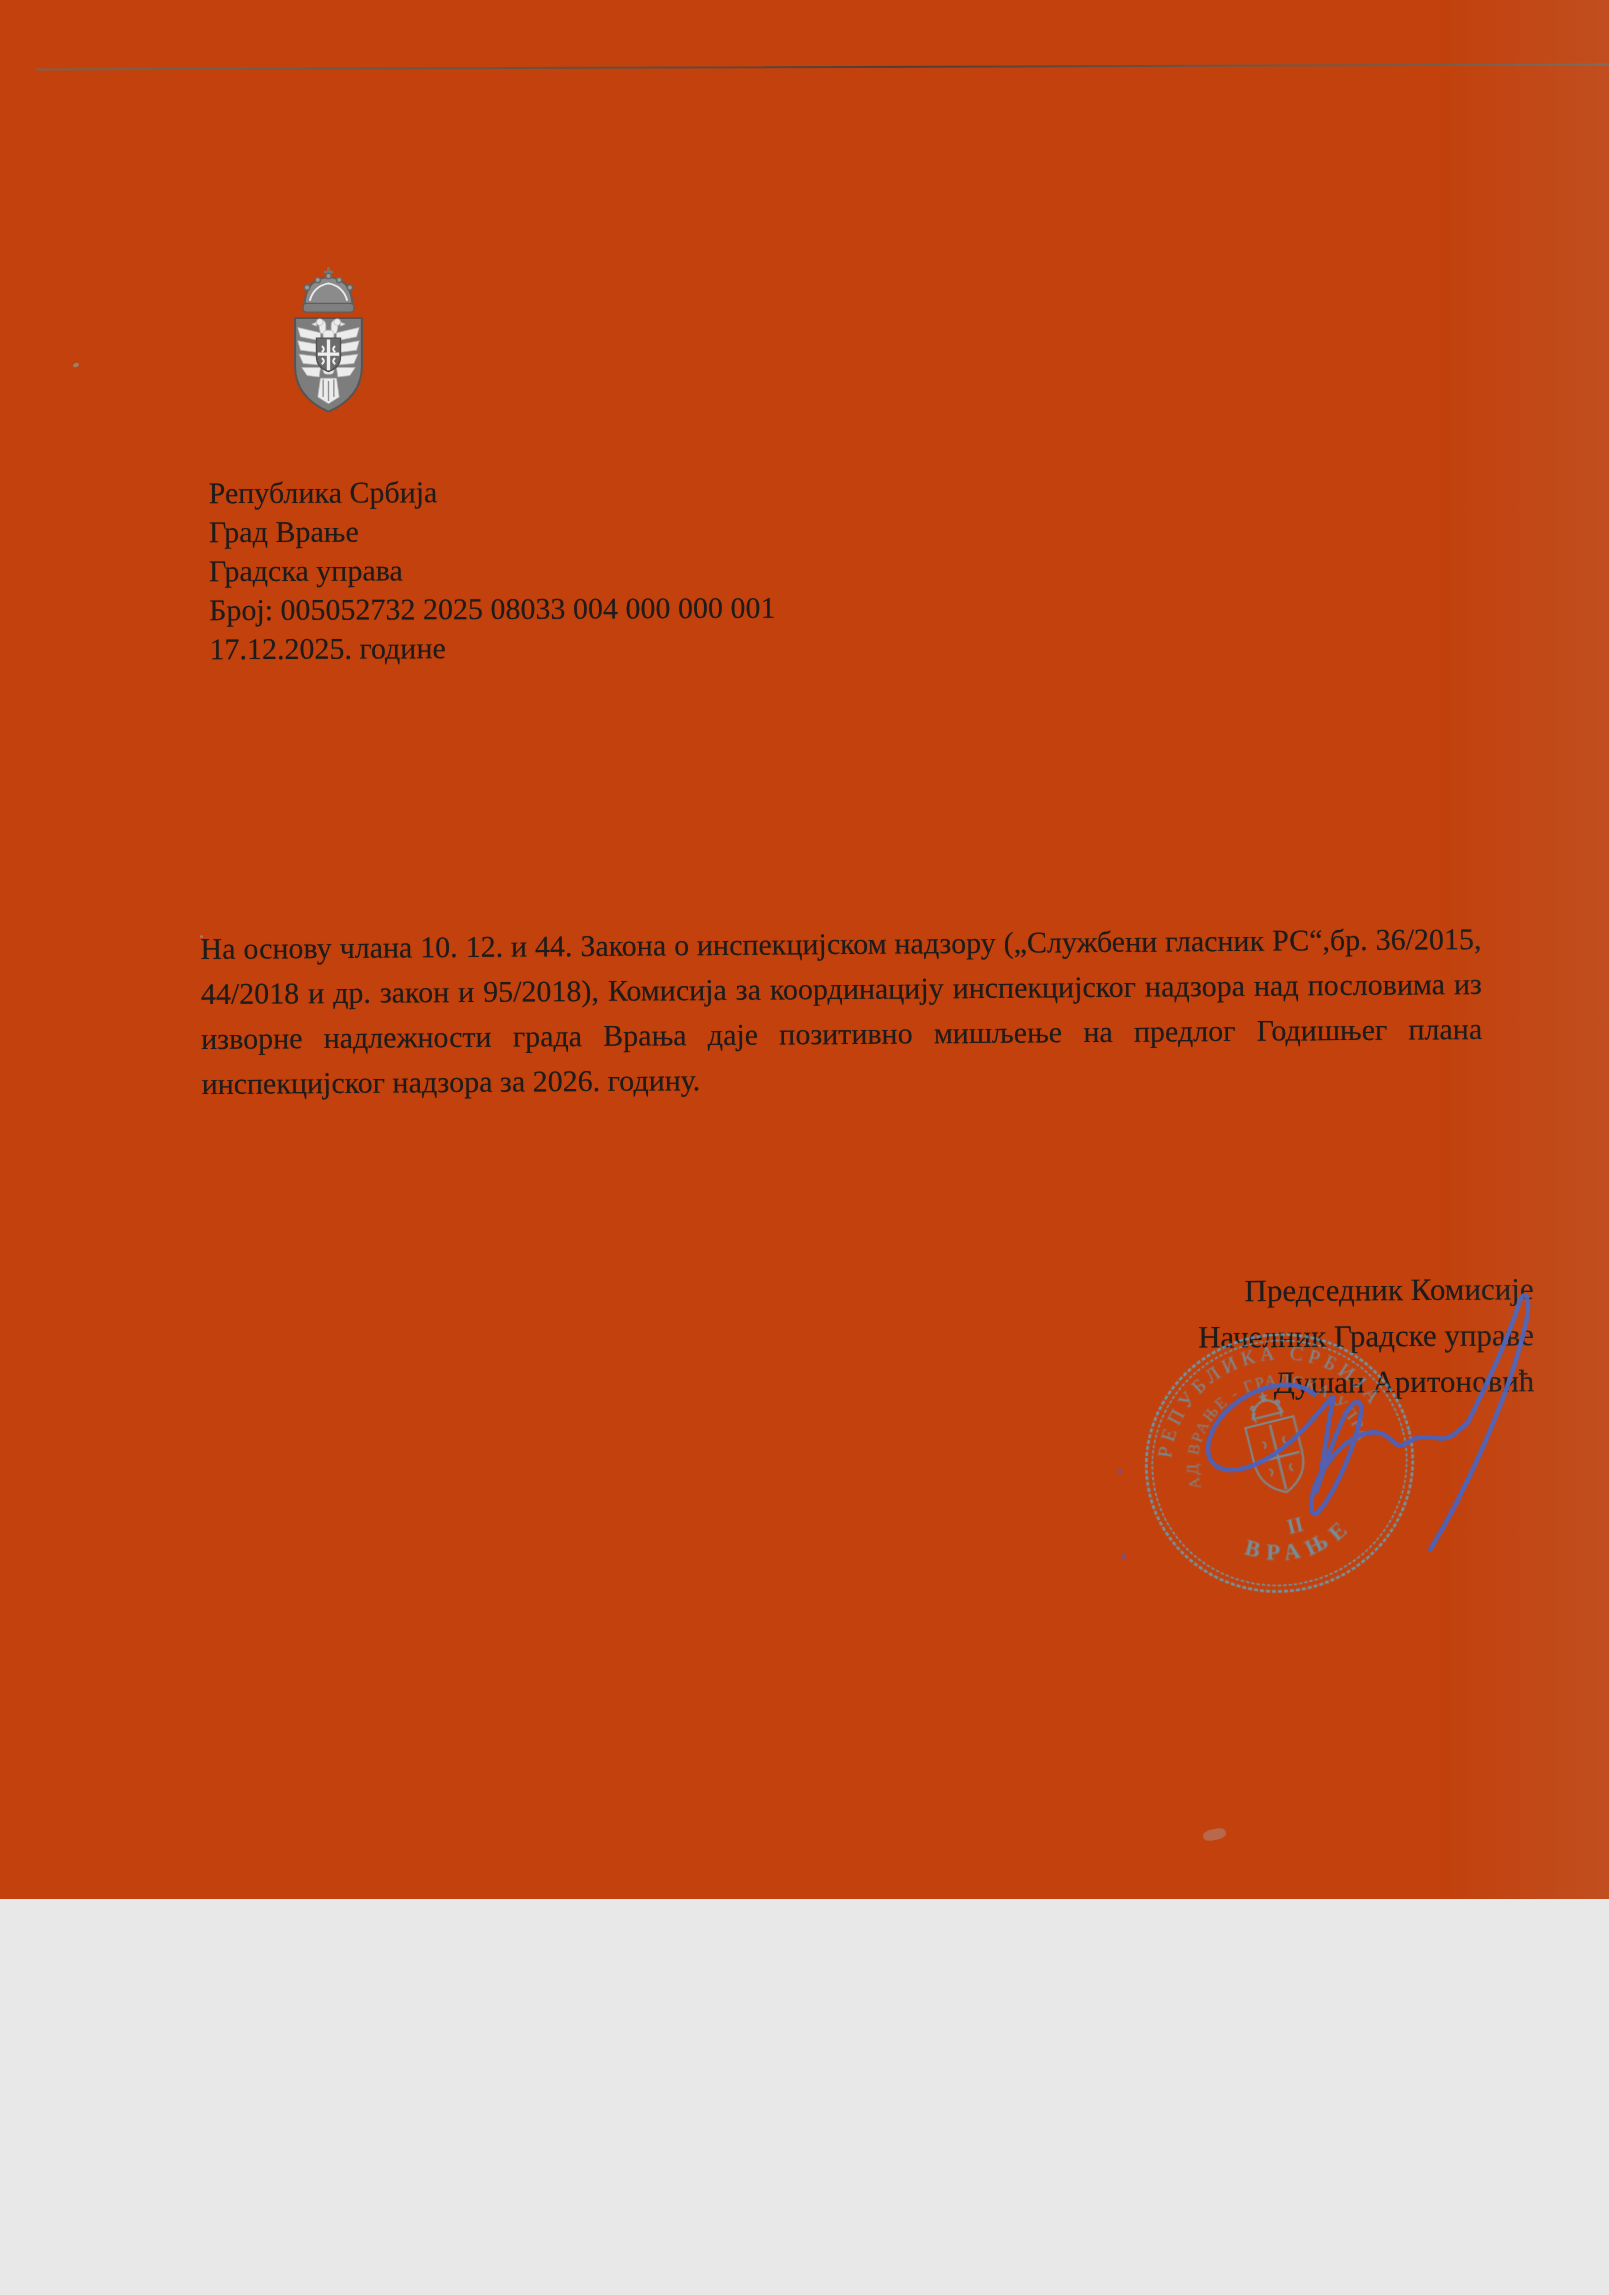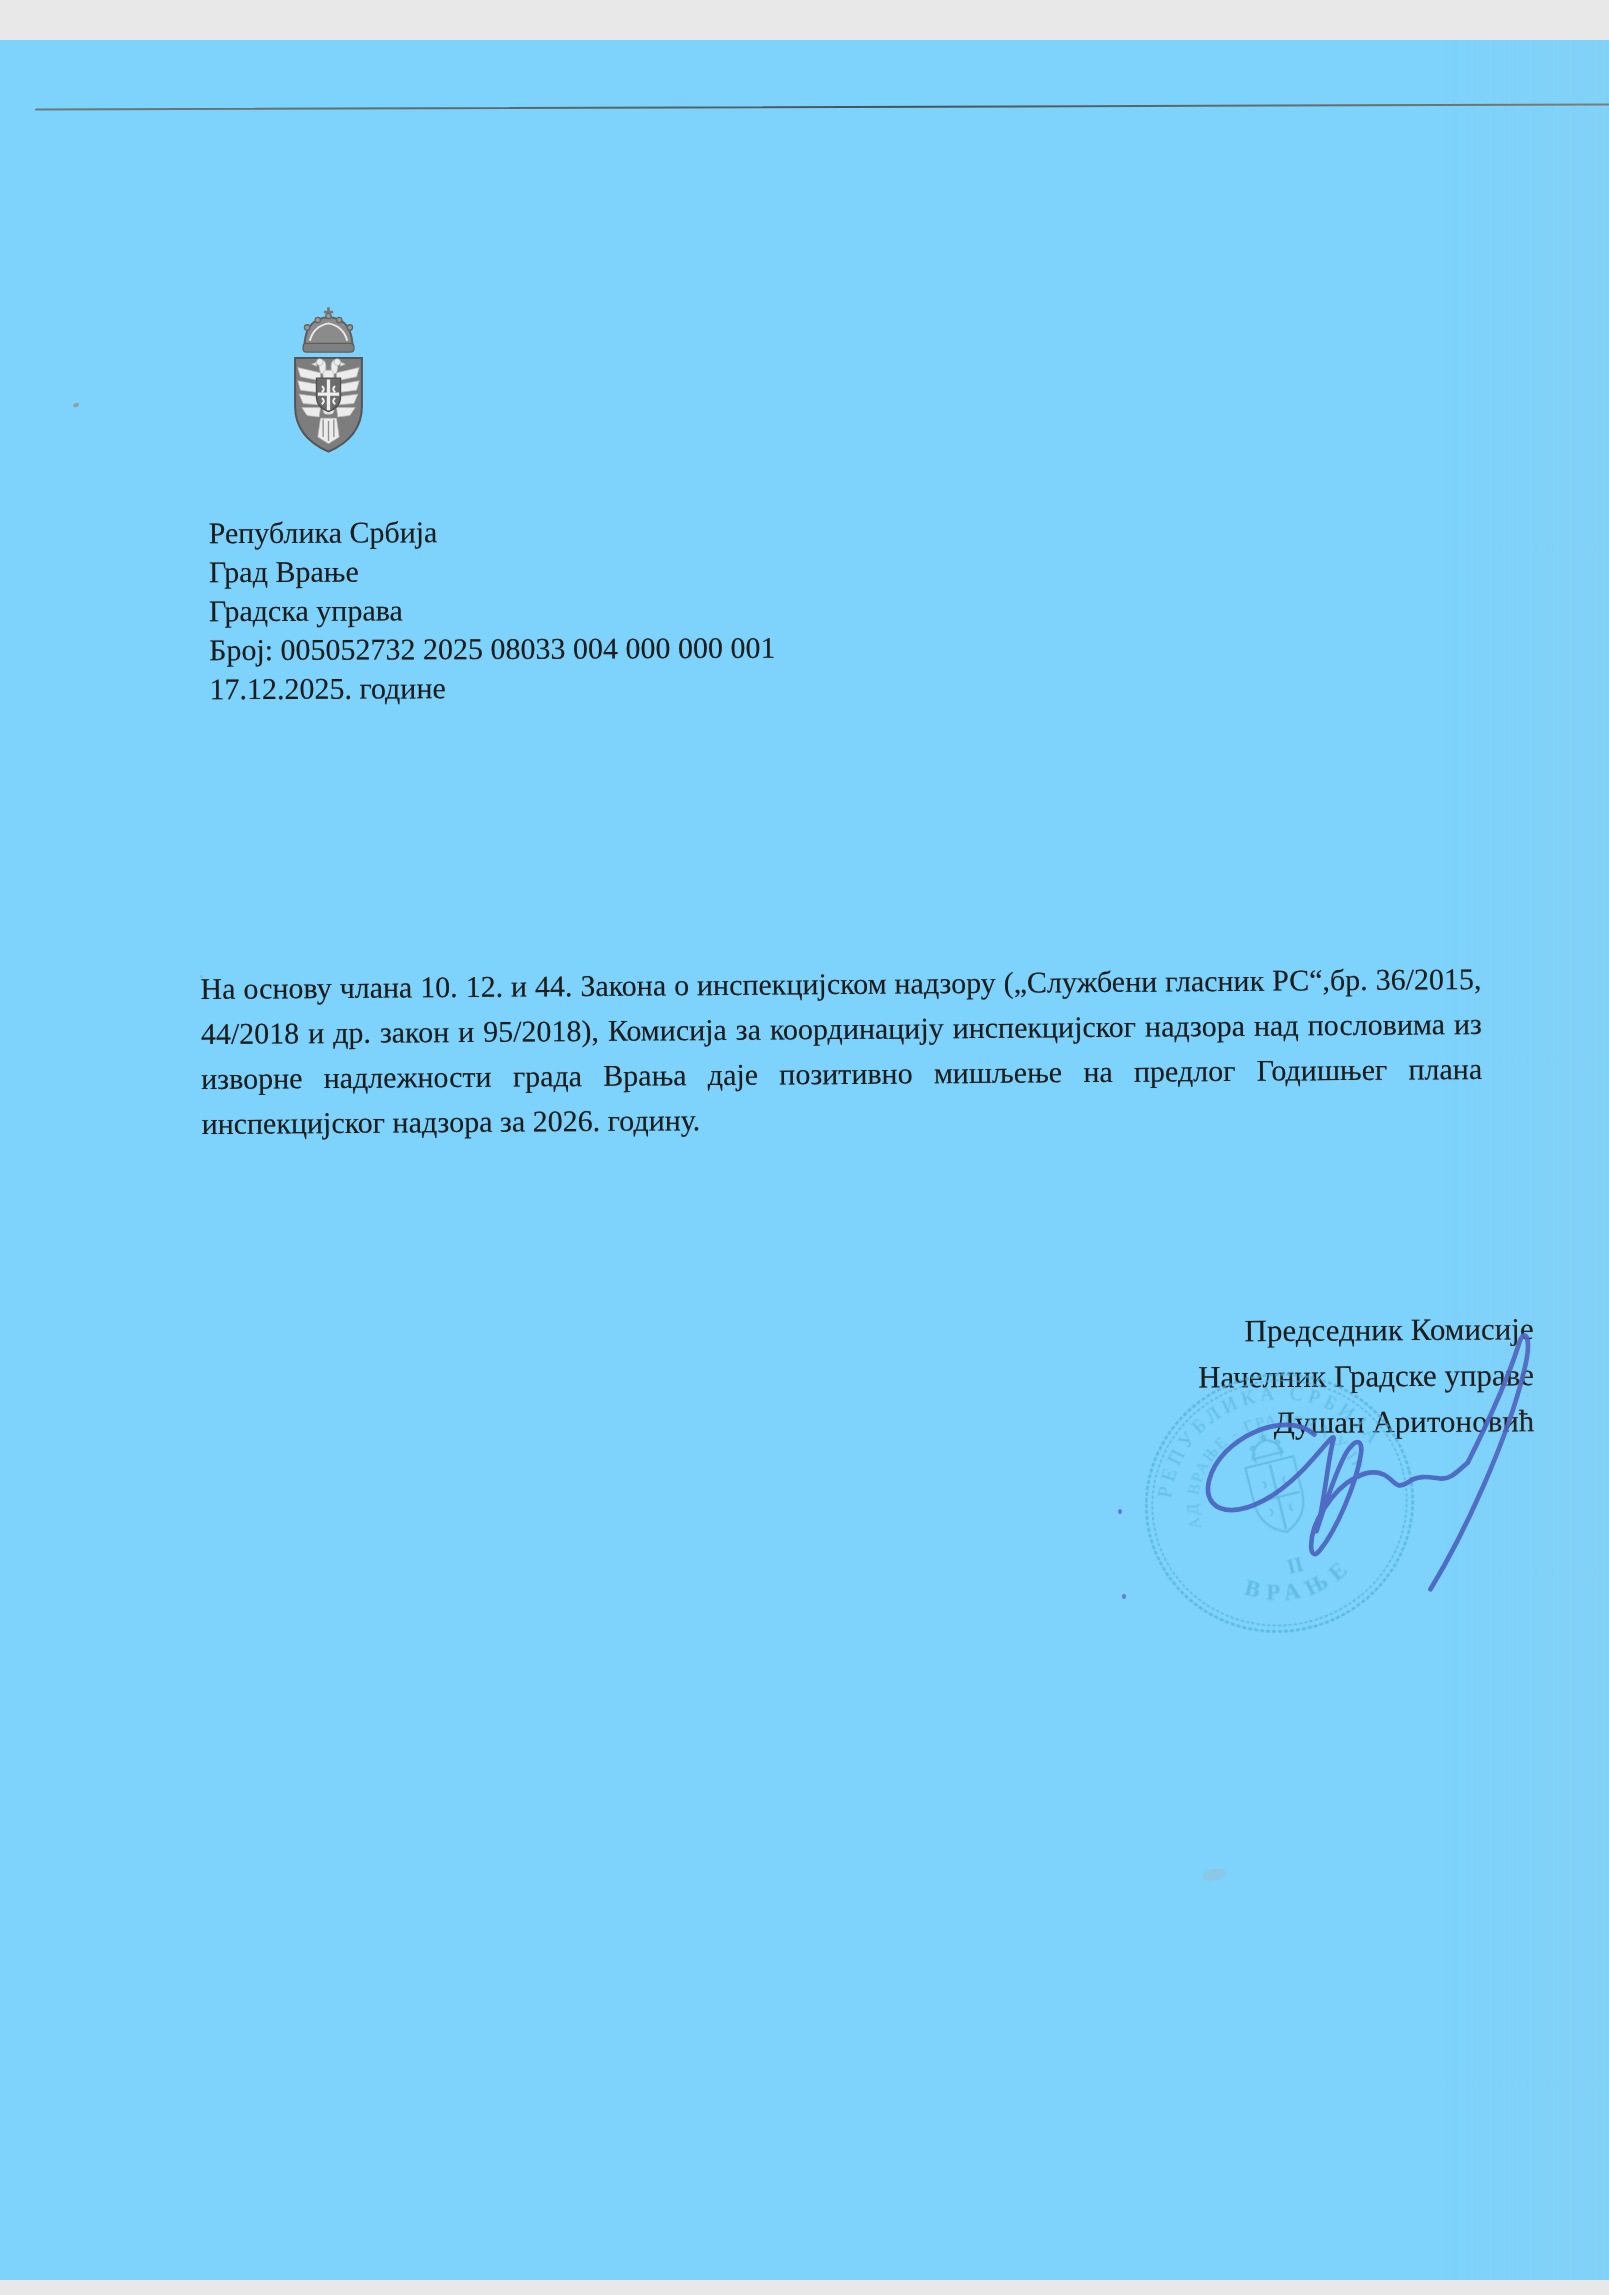--- a/index.html
+++ b/index.html
@@ -1,23 +1,22 @@
 <!DOCTYPE html>
 <html style="font-size:10.7px"><head>
 <meta charset="utf-8">
 <style>
   html,body{margin:0;padding:0;background:#e8e8e8;}
   .page{
     position:relative;
-    width:1609px;height:2240px;
-    background:#7dd3fc;
+    width:1609px;height:1899px;
+    background:#c2410c;
     overflow:hidden;
     font-family:"Liberation Serif","DejaVu Serif",serif;
     color:#1c1c1c;
-    margin-top:40px;
   }
   
   .page::after{
     content:"";position:absolute;top:0;right:0;width:174px;height:100%;
     background:linear-gradient(to right, rgba(190,196,204,0) 0%, rgba(190,196,204,0.10) 100%);
     pointer-events:none;
   }
   .scan-line{
     position:absolute;left:35px;top:66px;width:1577px;height:2px;
     background:linear-gradient(to right,#6a6a60 0%,#4f4f48 40%,#3c3c38 55%,#5a5a52 75%,#6b6b60 100%);

